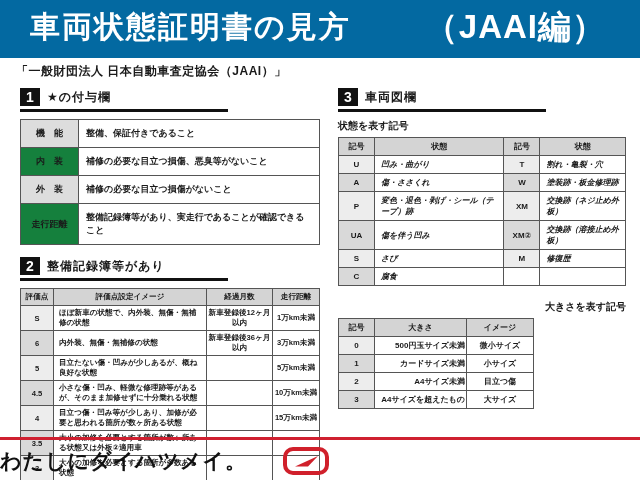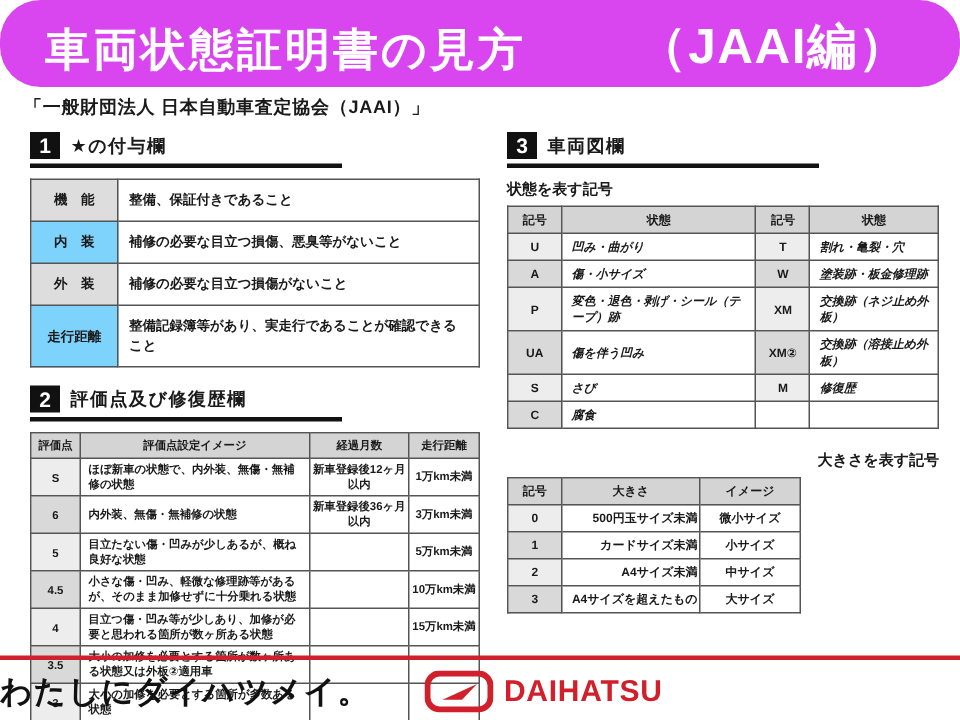--- a/index.html
+++ b/index.html
@@ -1,21 +1,21 @@
 <!DOCTYPE html>
 <html lang="ja"><head>
 <meta charset="utf-8">
 <style>
   * { margin:0; padding:0; box-sizing:border-box; }
   html,body { width:640px; height:480px; overflow:hidden; background:#fff;
     font-family:"Liberation Sans","DejaVu Sans",sans-serif; color:#1a1a1a; }
 
   
-  .banner { height:58px; background:#d946ef; color:#fff; display:flex;
-    align-items:flex-end; justify-content:space-between; padding:0 34px 4px 30px;border-radius:27px; }
+  .banner { height:58px; background:#0369a1; color:#fff; display:flex;
+    align-items:center; justify-content:space-between; padding:0 34px 4px 30px; }
   .banner-title { font-size:30px; font-weight:bold; letter-spacing:2px; }
   .banner-edition { font-size:33px; font-weight:bold; letter-spacing:1px; }
 
   .subtitle { font-size:12px; font-weight:bold; padding:5px 0 2px 16px; letter-spacing:0.5px; }
 
   
   .content { display:flex; padding:2px 14px 0 20px; gap:18px; }
   .col-left  { width:300px; }
   .col-right { width:288px; }
 
@@ -24,21 +24,21 @@
     width:208px; padding-bottom:3px; margin:4px 0 7px 0; }
   .num-box { background:#111; color:#fff; width:20px; height:18px; font-size:14px;
     font-weight:bold; display:flex; align-items:center; justify-content:center; }
   .sec-title { font-size:12px; font-weight:bold; letter-spacing:1px; }
 
   table { border-collapse:collapse; width:100%; }
   td,th { border:1px solid #555; font-weight:bold; }
 
   
   .t1 { font-size:9px; }
-  .t1 .lab { width:58px; text-align:center; background:#7dd3fc; padding:7px 2px; }
+  .t1 .lab { width:58px; text-align:center; background:#15803d; padding:7px 2px; }
   .t1 tr:nth-child(odd) .lab { background:#ddd; }
   .t1 .desc { padding:7px 7px; }
 
   
   .t2 { font-size:7.6px; margin-top:2px; }
   .t2 th { background:#d4d4d4; padding:3px 2px; text-align:center; }
   .t2 .sc { width:33px; text-align:center; background:#ededed; }
   .t2 tbody tr:nth-child(even) .sc { background:#d9d9d9; }
   .t2 .ds { width:153px; padding:2px 5px; }
   .t2 .mo { width:66px; text-align:center; padding:2px 1px;margin-left:44px; }
@@ -105,21 +105,21 @@
         </tr>
         <tr>
           <td class="lab">走行距離</td>
           <td class="desc">整備記録簿等があり、実走行であることが確認できること</td>
         </tr>
       </tbody>
     </table>
 
     <div class="sec-head" style="margin-top:12px;">
       <span class="num-box">2</span>
-      <span class="sec-title">評価点及び修復歴欄</span>
+      <span class="sec-title">整備記録簿等があり</span>
     </div>
 
     <table class="t2">
       <thead>
         <tr>
           <th>評価点</th>
           <th>評価点設定イメージ</th>
           <th>経過月数</th>
           <th>走行距離</th>
         </tr>
@@ -193,21 +193,21 @@
       </thead>
       <tbody>
         <tr>
           <td class="sym">U</td>
           <td class="st">凹み・曲がり</td>
           <td class="sym">T</td>
           <td class="st">割れ・亀裂・穴</td>
         </tr>
         <tr>
           <td class="sym">A</td>
-          <td class="st">傷・小サイズ</td>
+          <td class="st">傷・ささくれ</td>
           <td class="sym">W</td>
           <td class="st">塗装跡・板金修理跡</td>
         </tr>
         <tr>
           <td class="sym">P</td>
           <td class="st">変色・退色・剥げ・シール（テープ）跡</td>
           <td class="sym">XM</td>
           <td class="st">交換跡（ネジ止め外板）</td>
         </tr>
         <tr>
@@ -248,36 +248,35 @@
           <td>微小サイズ</td>
         </tr>
         <tr>
           <td class="code">1</td>
           <td class="sz">カードサイズ未満</td>
           <td>小サイズ</td>
         </tr>
         <tr>
           <td class="code">2</td>
           <td class="sz">A4サイズ未満</td>
-          <td>中サイズ</td>
+          <td>目立つ傷</td>
         </tr>
         <tr>
           <td class="code">3</td>
           <td class="sz">A4サイズを超えたもの</td>
           <td>大サイズ</td>
         </tr>
       </tbody>
     </table>
   </div>
 </div>
 
 <div class="red-line"></div>
 
 <div class="footer">
   <span class="tagline">わたしにダイハツメイ。</span>
   <span class="brand">
     <svg width="46" height="28" viewBox="0 0 46 28">
       <rect x="2" y="2" width="42" height="24" rx="8" fill="none" stroke="#d0202b" stroke-width="4"></rect>
       <polygon points="12,19.5 35,9 25,19.5" fill="#d0202b"></polygon>
     </svg>
-    <span class="brand-text">DAIHATSU</span>
   </span>
 </div>
 
 </body></html>

